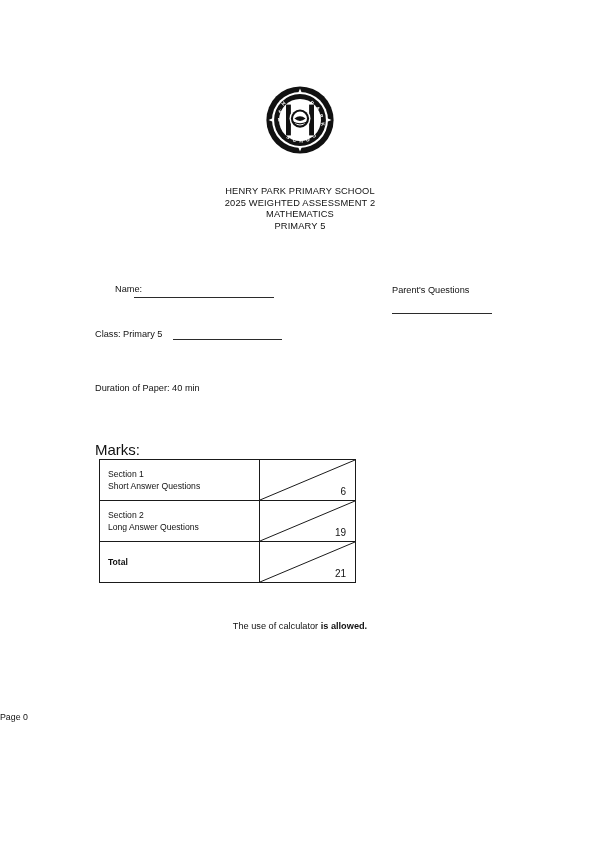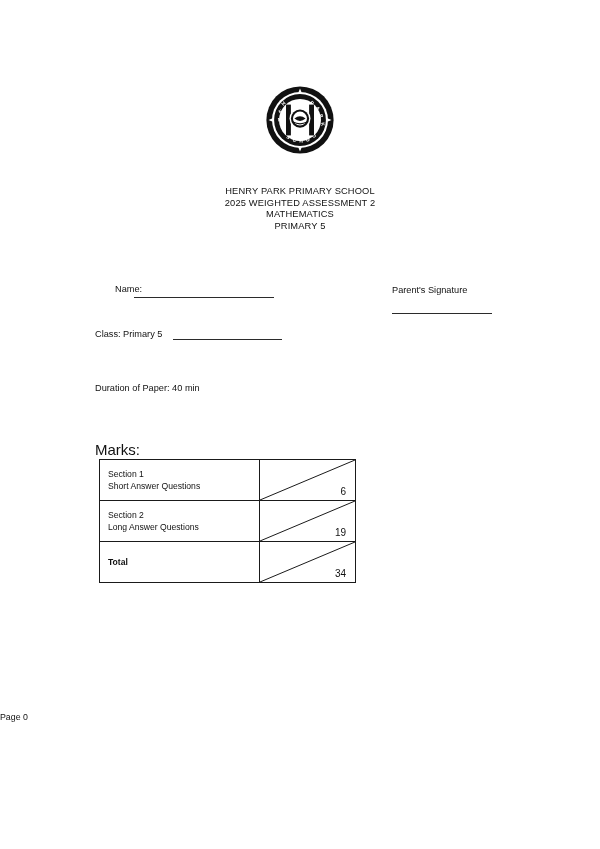--- a/index.html
+++ b/index.html
@@ -228,21 +228,21 @@
     <span class="header-line">MATHEMATICS</span>
     <span class="header-line">PRIMARY 5</span>
   </div>
 
   <div class="field-name">Name:</div>
   <div class="rule rule-name"></div>
 
   <div class="field-class">Class: Primary 5</div>
   <div class="rule rule-class"></div>
 
-  <div class="sig-label">Parent's Signature</div>
+  <div class="sig-label">Parent's Questions</div>
   <div class="rule rule-sig"></div>
 
   <div class="duration">Duration of Paper: 40 min</div>
 
   <div class="marks-label">Marks:</div>
 
   <table class="marks-table">
     <tbody>
       <tr>
         <td class="cell-label">
@@ -269,22 +269,25 @@
         </td>
       </tr>
       <tr>
         <td class="cell-label bold">
           <span class="l1">Total</span>
         </td>
         <td class="cell-mark">
           <svg class="diag" viewBox="0 0 95 40" preserveAspectRatio="none">
             <line x1="0" y1="40" x2="95" y2="0" stroke="#1a1a1a" stroke-width="1" vector-effect="non-scaling-stroke"></line>
           </svg>
-          <span class="maxmark">34</span>
+          <span class="maxmark">21</span>
         </td>
       </tr>
     </tbody>
   </table>
 
+  <div class="calc-note">
+    <span>The use of calculator </span><span class="strong">is allowed.</span>
+  </div>
 
   <div class="footer">Page 0</div>
 
 </div>
 
 </body></html>

